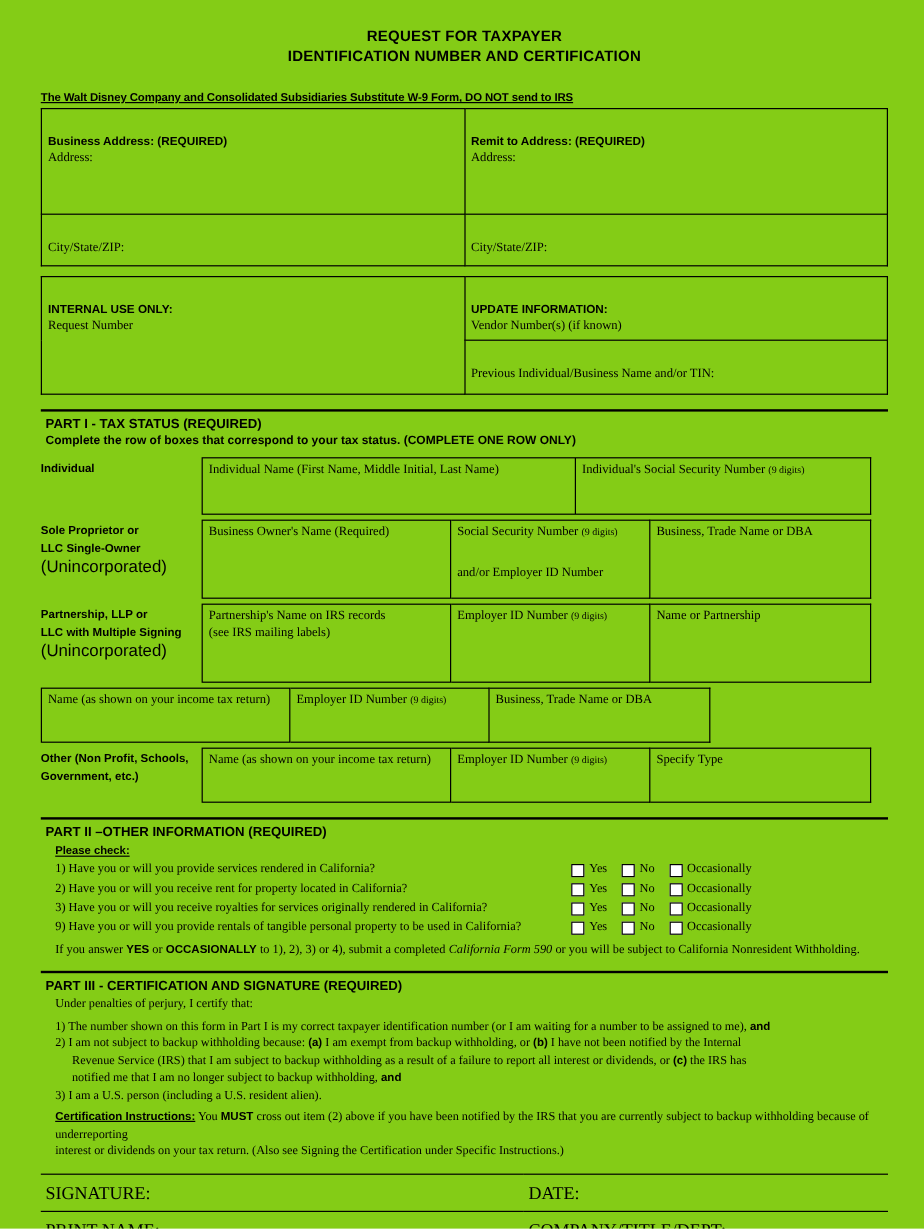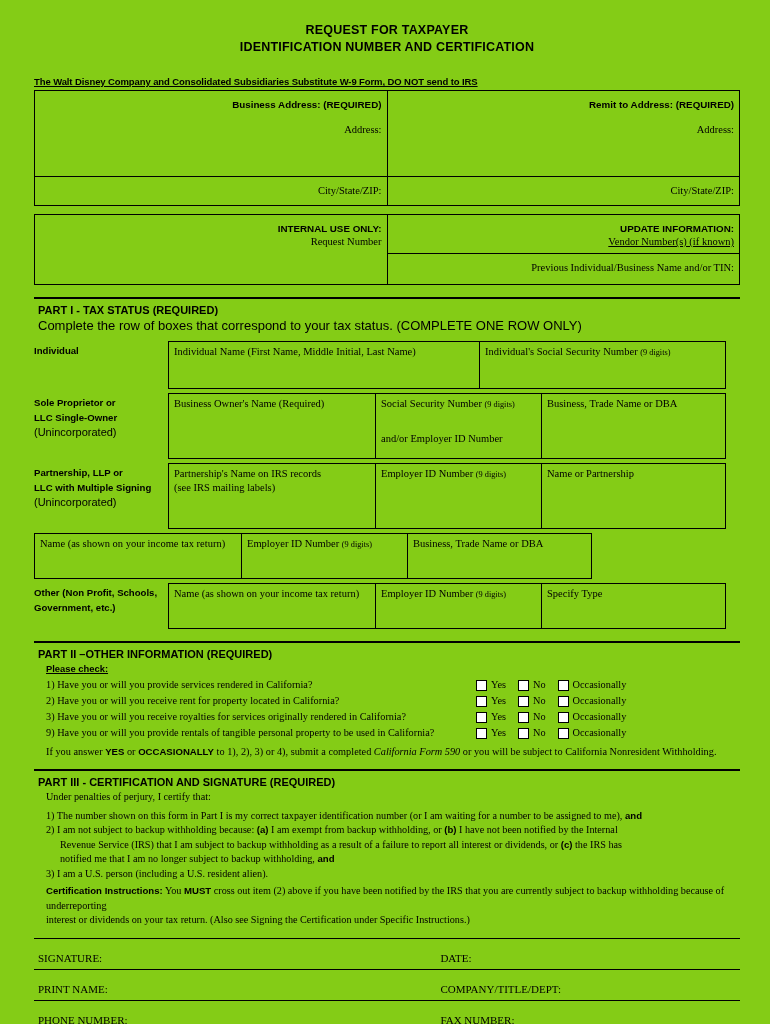--- a/index.html
+++ b/index.html
@@ -38,70 +38,69 @@
   }
 
   table.grid {
     border-collapse: collapse;
     width: 100%;
     table-layout: fixed;
   }
   table.grid td {
     border: 1px solid #000000;
     vertical-align: top;
-    padding: 7px 5px 3px 5px;
+    padding: 21px 5px 3px 5px;
     font-size: 10.5px;
     line-height: 13px;
-    text-align: right;
   }
   .b {
     font-family: "Liberation Sans", sans-serif;
     font-weight: bold;
     font-size: 9.8px;
   }
-  .addr-block { margin-top: 12px; }
+  .addr-block { margin-top: 0; }
   .cell-tall-1 { height: 50px; }
   .cell-line { height: 18px; }
 
   .hr-thick {
     border: none;
     border-top: 2px solid #000000;
     margin: 12px 0 5px 0;
   }
   .part-title {
     font-family: "Liberation Sans", sans-serif;
     font-weight: bold;
     font-size: 11px;
     margin: 0 0 2px 4px;
   }
   .part-sub {
     font-family: "Liberation Sans", sans-serif;
-    font-weight: normal;
-    font-size: 13px;
+    font-weight: bold;
+    font-size: 10px;
     margin: 0 0 8px 4px;
   }
 
   
   .taxrow {
     display: flex;
     align-items: flex-start;
     margin-bottom: 4px;
   }
   .taxlabel {
     width: 134px;
     flex: none;
     font-family: "Liberation Sans", sans-serif;
     font-weight: bold;
     font-size: 9.6px;
     line-height: 15px;
     padding-top: 2px;
   }
   .taxlabel .small {
     font-weight: normal;
-    font-size: 11px;
+    font-size: 14px;
   }
   .taxboxes {
     flex: 1 1 auto;
     display: flex;
   }
   .tbox {
     border: 1px solid #000000;
     font-size: 10.5px;
     line-height: 14px;
     padding: 3px 5px;
@@ -147,32 +146,32 @@
   }
   .ital { font-style: italic; }
 
   
   .cert-line {
     font-size: 10.2px;
     line-height: 14.5px;
     margin-left: 12px;
   }
   .cert-indent { margin-left: 26px; }
-  .u { }
+  .u { text-decoration: underline; }
   .bs { font-family: "Liberation Sans", sans-serif; font-weight: bold; font-size: 9.6px; }
 
   table.sig {
     border-collapse: collapse;
     width: 100%;
     table-layout: fixed;
     margin-top: 10px;
   }
   table.sig td {
     border-top: 1px solid #000000;
-    font-size: 11px;
+    font-size: 15px;
     padding: 5px 4px 5px 4px;
     height: 20px;
     vertical-align: bottom;
   }
   table.sig tr.last td { border-bottom: 1px solid #000000; }
 </style>
 </head>
 <body>
 
 <div class="page">
@@ -227,21 +226,21 @@
     <tbody>
         <tr>
       <td rowspan="2">
         <span class="b">INTERNAL USE ONLY:</span>
         <div style="height:33px;">
           <span>Request Number</span>
         </div>
       </td>
       <td>
         <span class="b">UPDATE INFORMATION:</span>
-        <div style="height:15px;text-decoration:underline;">
+        <div style="height:15px;">
           <span>Vendor Number(s) (if known)</span>
         </div>
       </td>
     </tr>
     <tr>
       <td>
         <div style="height:20px;">
           <span>Previous Individual/Business Name and/or TIN:</span>
         </div>
       </td>

